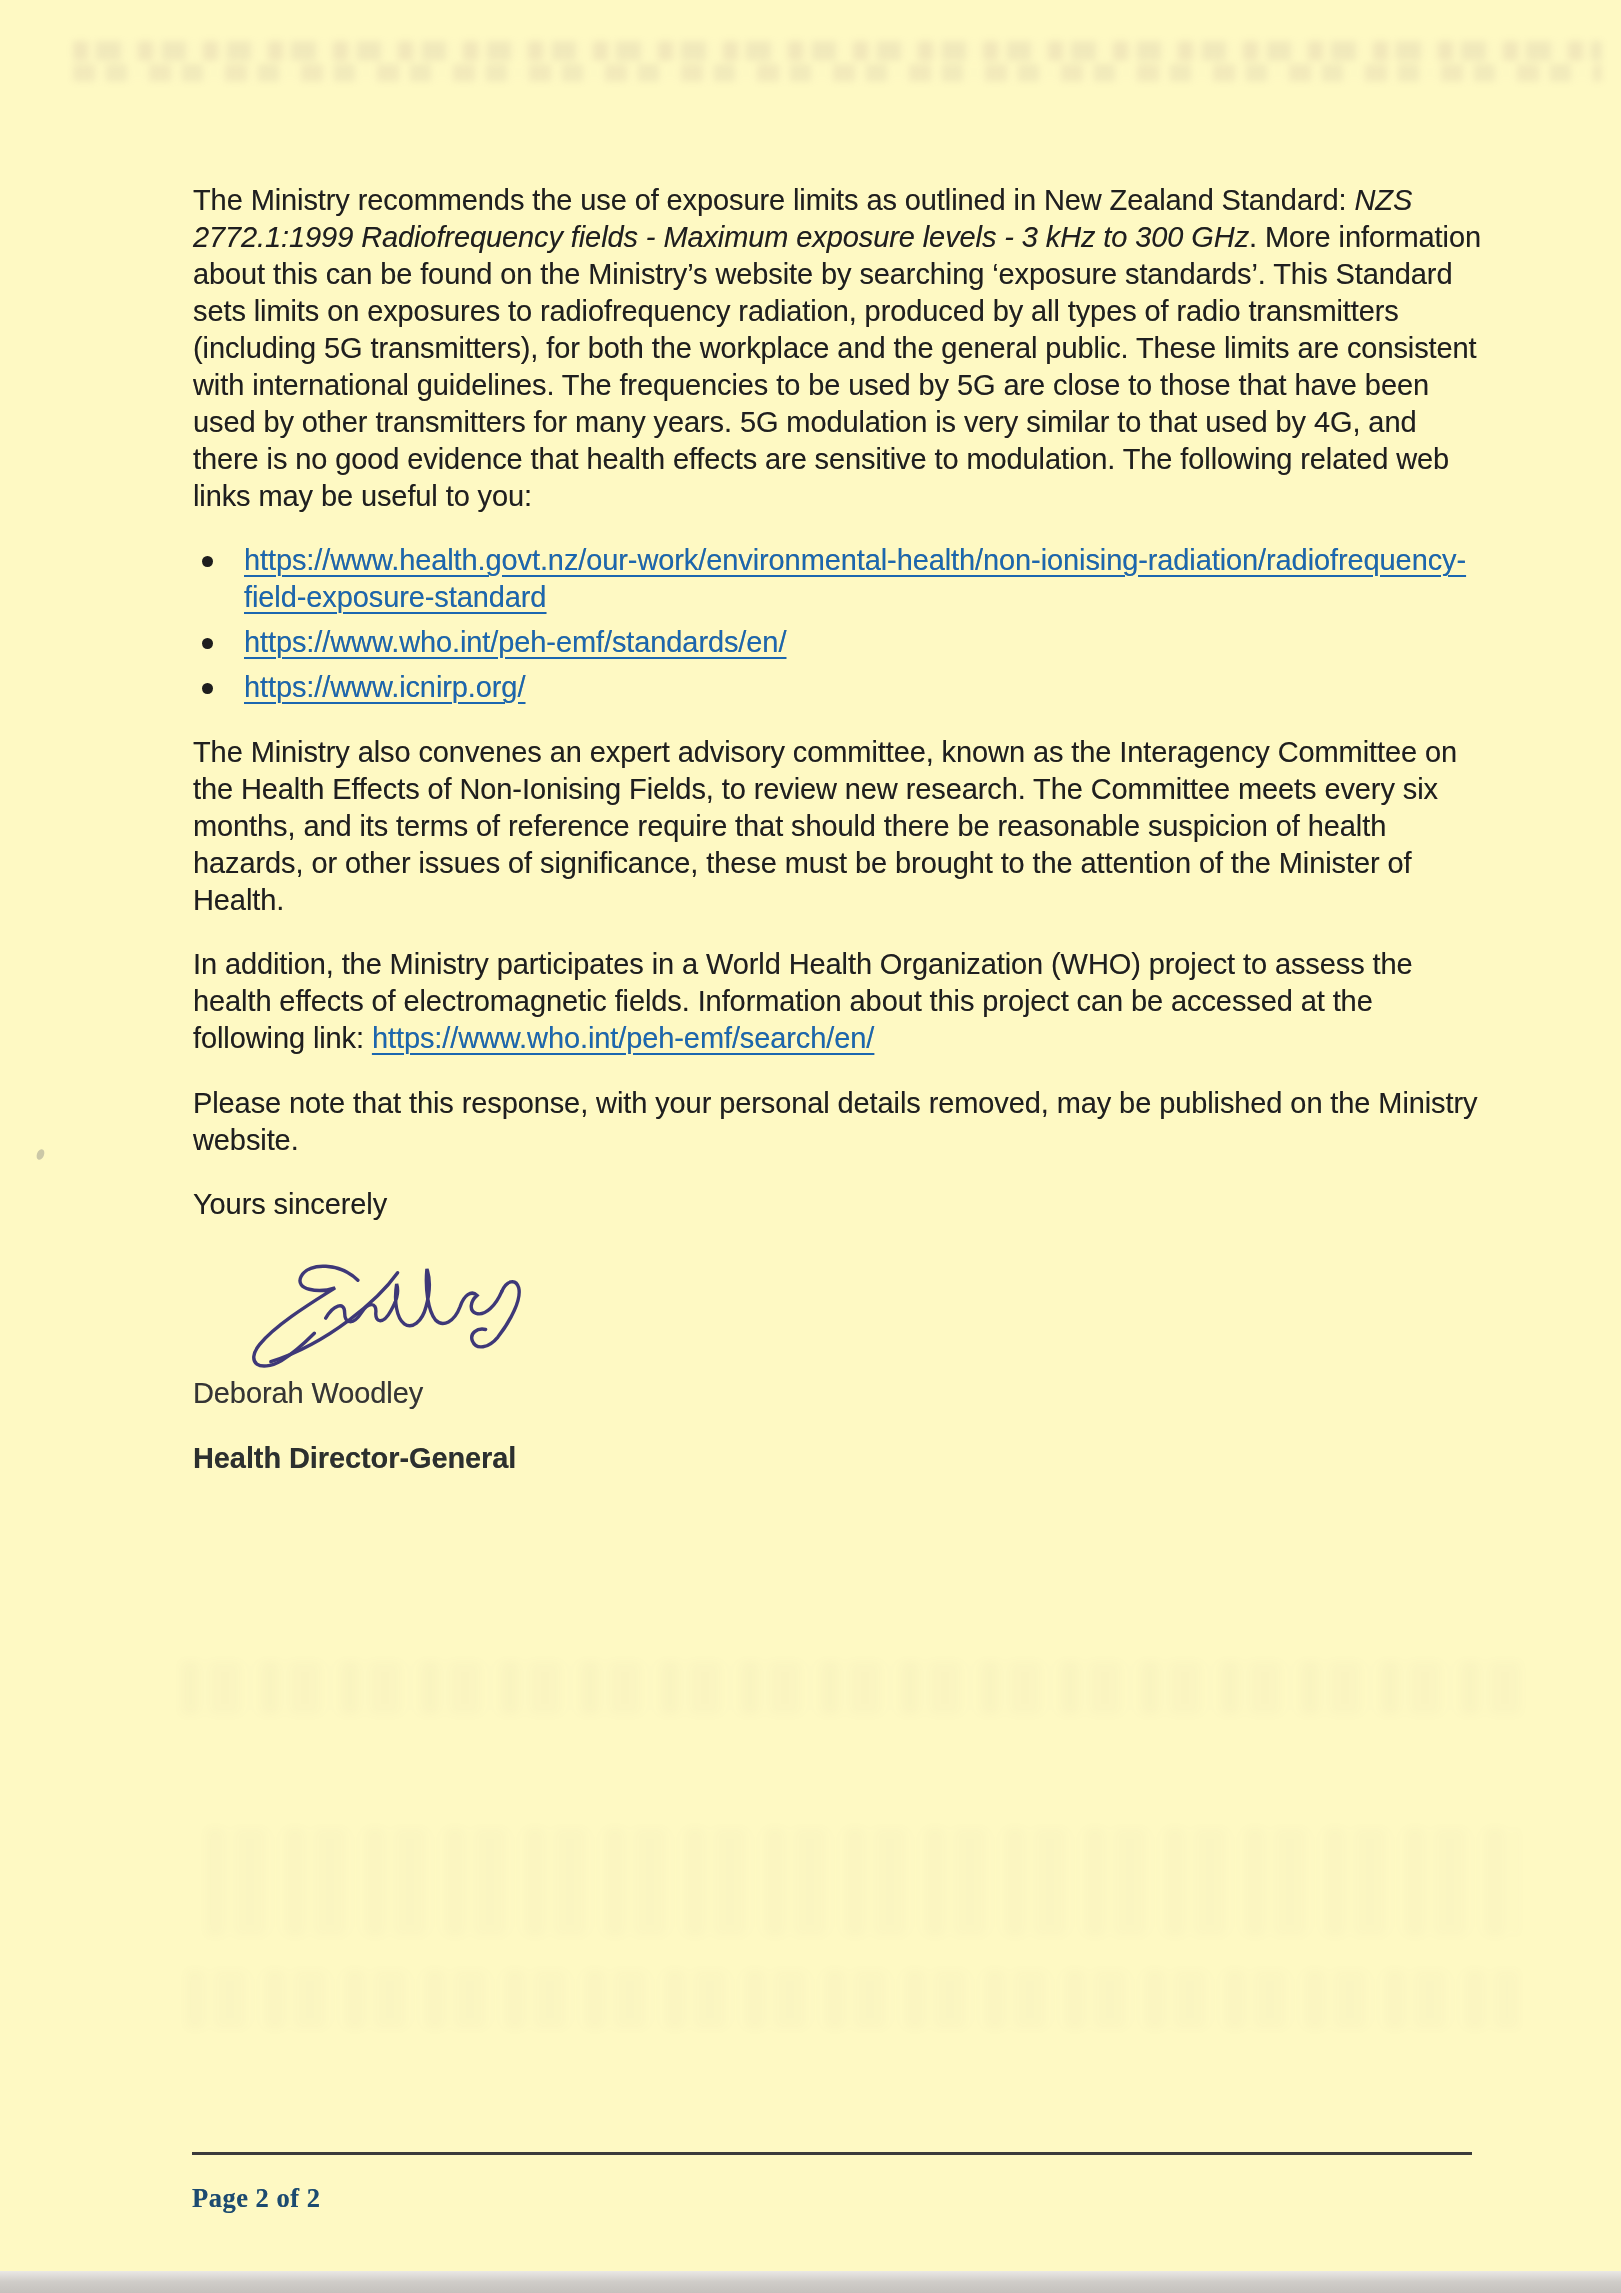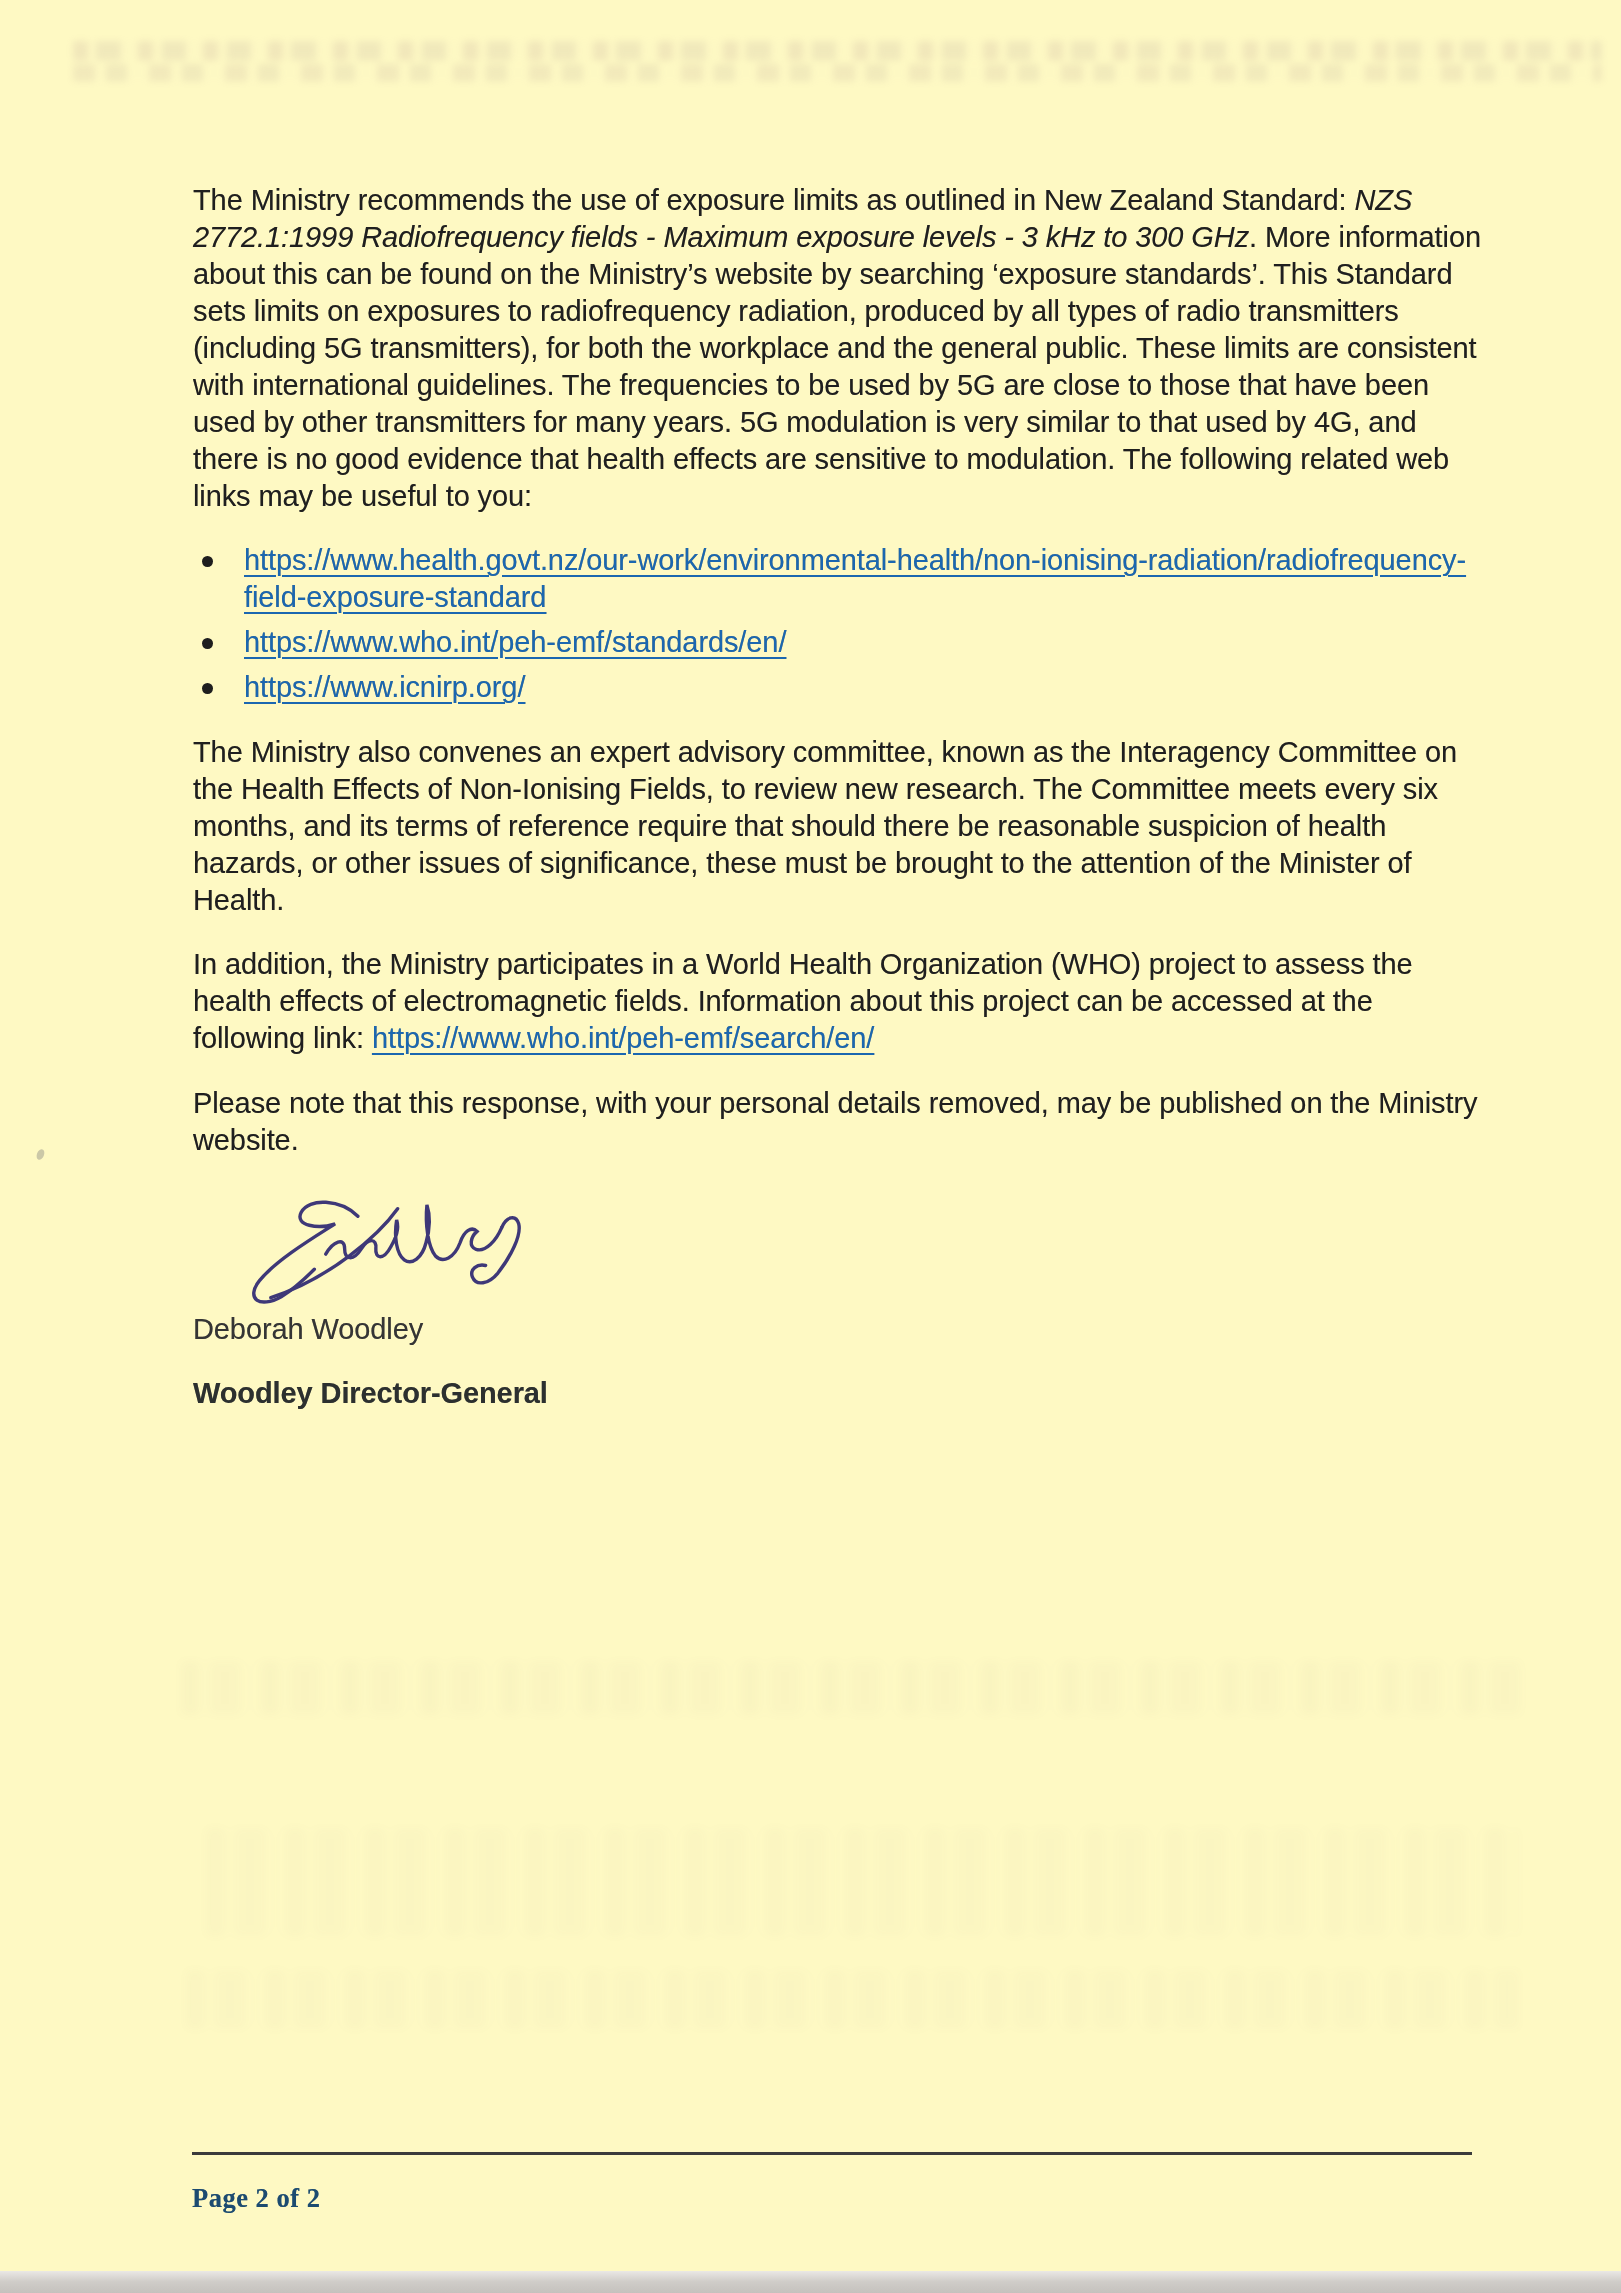--- a/index.html
+++ b/index.html
@@ -88,34 +88,35 @@
         </li>
       </ul>
 
     <p><span>The Ministry also convenes an expert advisory committee, known as the Interagency Committee on the Health Effects of Non-Ionising Fields, to review new research. The Committee meets every six months, and its terms of reference require that should there be reasonable suspicion of health hazards, or other issues of significance, these must be brought to the attention of the Minister of Health.</span></p>
 
     <p><span>In addition, the Ministry participates in a World Health Organization (WHO) project to assess the health effects of electromagnetic fields. Information about this project can be accessed at the following link: </span><a class="doc-link" href="#">https://www.who.int/peh-emf/search/en/</a></p>
 
 
     <p><span>Please note that this response, with your personal details removed, may be published on the Ministry website.</span></p>
 
+    <p class="closing">Yours sincerely</p>
 
     <div class="signature-wrap">
       <svg viewBox="0 0 340 130" fill="none" xmlns="http://www.w3.org/2000/svg">
         <g stroke="#3e3878" stroke-width="3.6" stroke-linecap="round" fill="none">
           <path d="M126,32 C108,14 74,12 66,28 C59,42 84,46 102,40 C80,54 40,78 22,100 C7,119 22,130 45,117 C60,108 72,96 80,88"></path>
           <path d="M168,24 C148,52 96,98 34,118"></path>
           <path d="M92,72 C100,58 112,54 112,66 C112,78 121,80 130,66 C137,55 146,55 145,66 C144,77 153,79 161,64 C166,55 170,46 167,36 C164,54 167,72 175,78 C183,84 194,76 198,60 C202,46 203,32 199,20 C197,40 200,64 208,74 C216,82 228,76 234,60 C238,48 246,42 252,48 C245,54 243,64 251,67 C261,70 272,58 278,44"></path>
           <path d="M278,44 C283,32 293,30 296,40 C299,52 288,74 274,92 C264,104 251,106 247,96 C244,88 252,82 261,84"></path>
         </g>
       </svg>
     </div>
 
     <p class="sig-name">Deborah Woodley</p>
-    <p class="sig-bold">Woodley Director-General</p>
+    <p class="sig-bold">Health Director-General</p>
 
   </div>
 
   <div class="ghost-mid" style="left:181px;top:1661px;width:1343px;height:54px;"></div>
   <div class="ghost-mid" style="left:206px;top:1828px;width:1313px;height:108px;opacity:.045;"></div>
   <div class="ghost-mid" style="left:186px;top:1970px;width:1333px;height:59px;opacity:.045;"></div>
 
   <div class="speck"></div>
 
   <div class="footer-rule"></div>

